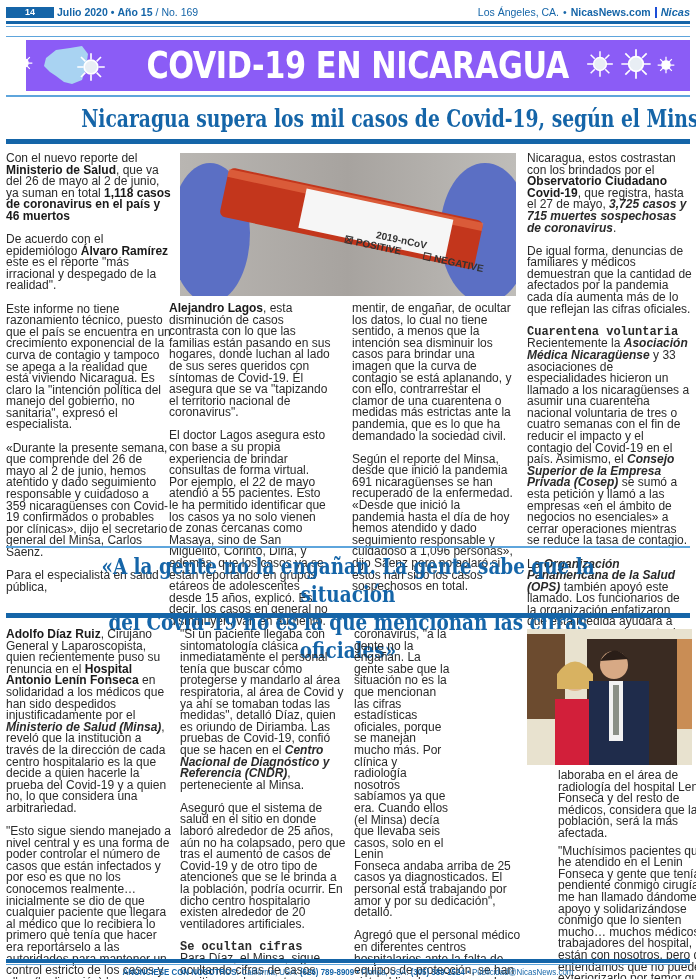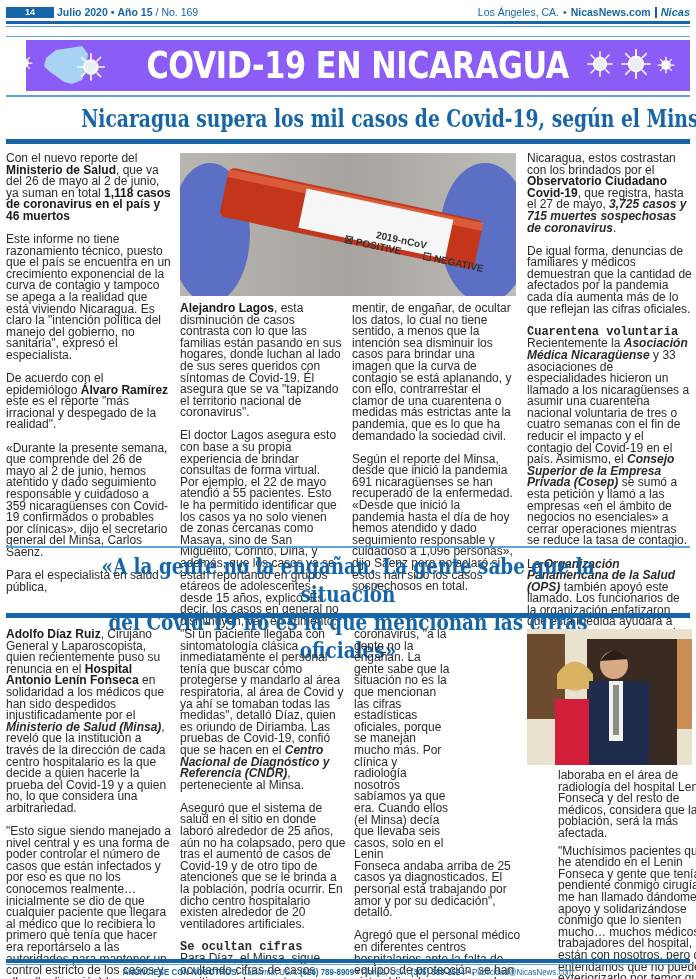--- a/index.html
+++ b/index.html
@@ -105,43 +105,43 @@
       <path d="M12 2v5M12 17v5M2 12h5M17 12h5M5 5l3.5 3.5M15.5 15.5L19 19M5 19l3.5-3.5M15.5 8.5L19 5"></path>
     </g>
   </svg>
 <div class="banner-rule-b"></div>
 
 <h1 class="headline h1">Nicaragua supera los mil casos de Covid-19, según el Minsa</h1>
 <div class="hrule-thick" style="top:139px"></div>
 
 <div class="col" style="left:6px;top:153px;width:166px">
   <p><span>Con el nuevo reporte del </span><b>Ministerio de Salud</b><span>, que va del 26 de mayo al 2 de junio, ya suman en total </span><b>1,118 casos de coronavirus en el país y 46 muertos</b></p>
+  <p><span>De acuerdo con el epidemiólogo </span><b>Álvaro Ramírez</b><span> este es el reporte "más irracional y despegado de la realidad".</span></p>
   <p>Este informe no tiene razonamiento técnico, puesto que el país se encuentra en un crecimiento exponencial de la curva de contagio y tampoco se apega a la realidad que está viviendo Nicaragua. Es claro la "intención política del manejo del gobierno, no sanitaria", expresó el especialista.</p>
-  <p><span>De acuerdo con el epidemiólogo </span><b>Álvaro Ramírez</b><span> este es el reporte "más irracional y despegado de la realidad".</span></p>
   <p>«Durante la presente semana, que comprende del 26 de mayo al 2 de junio, hemos atentido y dado seguimiento responsable y cuidadoso a 359 nicaragüenses con Covid-19 confirmados o probables por clínicas», dijo el secretario general del Minsa, Carlos Sáenz.</p>
   <p>Para el especialista en salud pública,</p>
 </div>
 
 <div class="photo1">
   <svg width="336" height="143" viewBox="0 0 336 143">
     <ellipse cx="30" cy="80" rx="40" ry="70" fill="#5b6fc4"></ellipse>
     <ellipse cx="305" cy="80" rx="45" ry="70" fill="#5b6fc4"></ellipse>
     <g transform="rotate(12 168 72)">
       <rect x="40" y="40" width="260" height="50" rx="6" fill="#c3361c"></rect>
       <rect x="40" y="42" width="260" height="8" fill="#e9744c" opacity="0.6"></rect>
       <rect x="120" y="45" width="150" height="40" fill="#f6f6f6"></rect>
     </g>
   </svg>
   <div style="position:absolute;left:168px;top:70px;font-size:10px;font-weight:bold;color:#333;transform:rotate(12deg);transform-origin:left top;">
     <div style="padding-left:30px">2019-nCoV</div>
     <div><span>☒ </span><span>POSITIVE</span><span style="margin-left:22px">☐ </span><span>NEGATIVE</span></div>
   </div>
 </div>
 
-<div class="col" style="left:180px;top:303px;width:162px">
+<div class="col" style="left:169px;top:303px;width:162px">
   <p><b>Alejandro Lagos</b><span>, esta disminución de casos contrasta con lo que las familias están pasando en sus hogares, donde luchan al lado de sus seres queridos con síntomas de Covid-19. Él asegura que se va "tapizando el territorio nacional de coronavirus".</span></p>
   <p>El doctor Lagos asegura esto con base a su propia experiencia de brindar consultas de forma virtual. Por ejemplo, el 22 de mayo atendió a 55 pacientes. Esto le ha permitido identificar que los casos ya no solo vienen de zonas cercanas como Masaya, sino de San Miguelito, Corinto, Diriá, y además, que los casos ya se están reportando en grupos etáreos de adolescentes desde 15 años, explicó. Es decir, los casos en general no disminuyen, van en aumento.</p>
 </div>
 
 <div class="col" style="left:352px;top:303px;width:164px">
   <p>mentir, de engañar, de ocultar los datos, lo cual no tiene sentido, a menos que la intención sea disminuir los casos para brindar una imagen que la curva de contagio se está aplanando, y con ello, contrarrestar el clamor de una cuarentena o medidas más estrictas ante la pandemia, que es lo que ha demandado la sociedad civil.</p>
   <p>Según el reporte del Minsa, desde que inició la pandemia 691 nicaragüenses se han recuperado de la enfermedad. «Desde que inició la pandemia hasta el día de hoy hemos atendido y dado seguimiento responsable y cuidadoso a 1,096 personas», dijo Sáenz pero no aclaró si estos han sido los casos sospechosos en total.</p>
 </div>
 
 <div class="col" style="left:527px;top:153px;width:165px">

